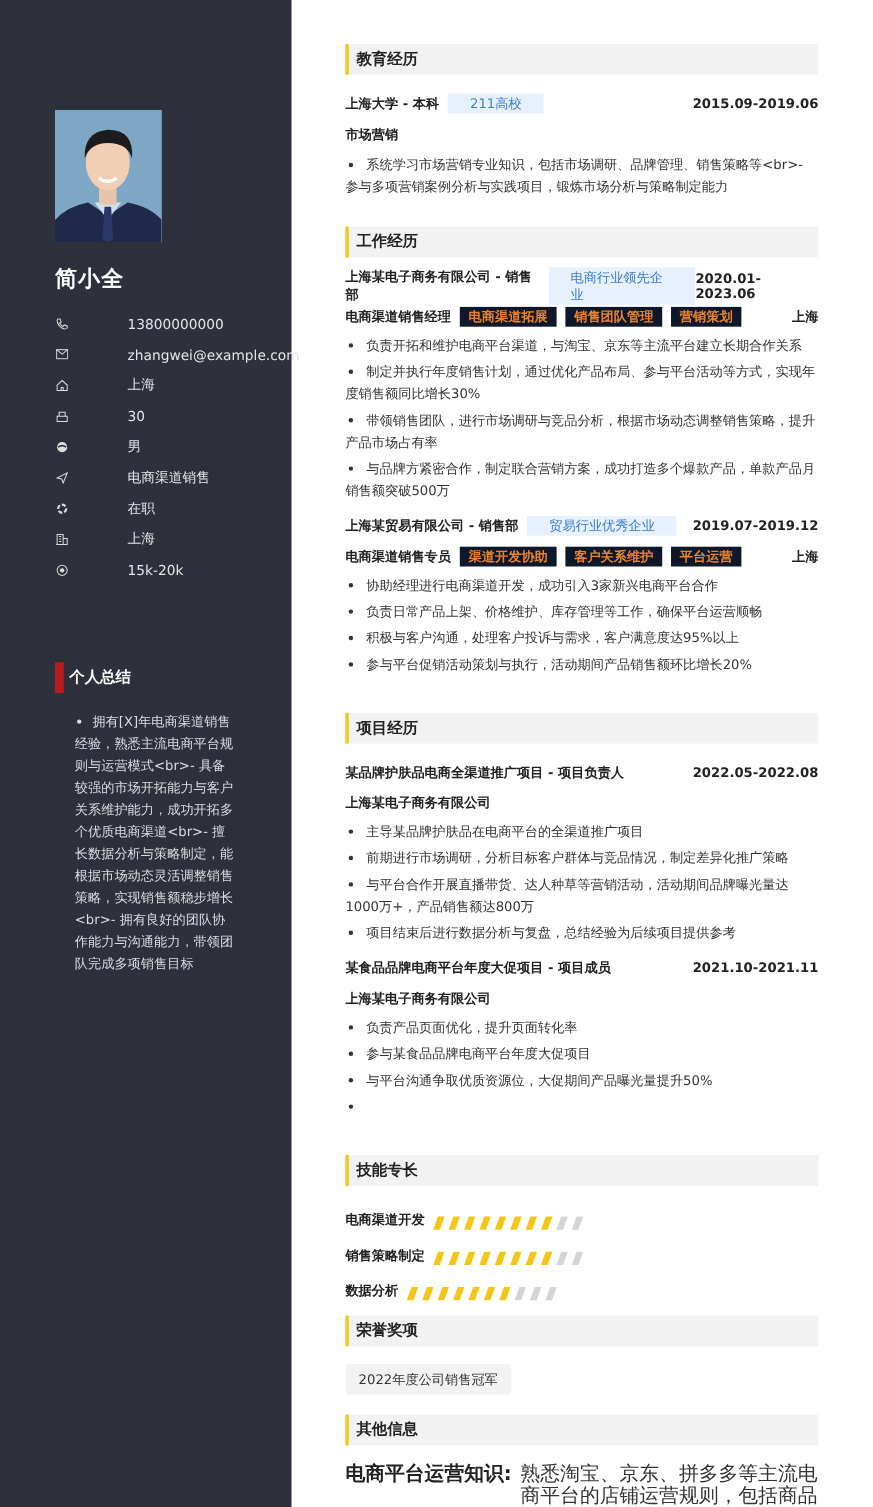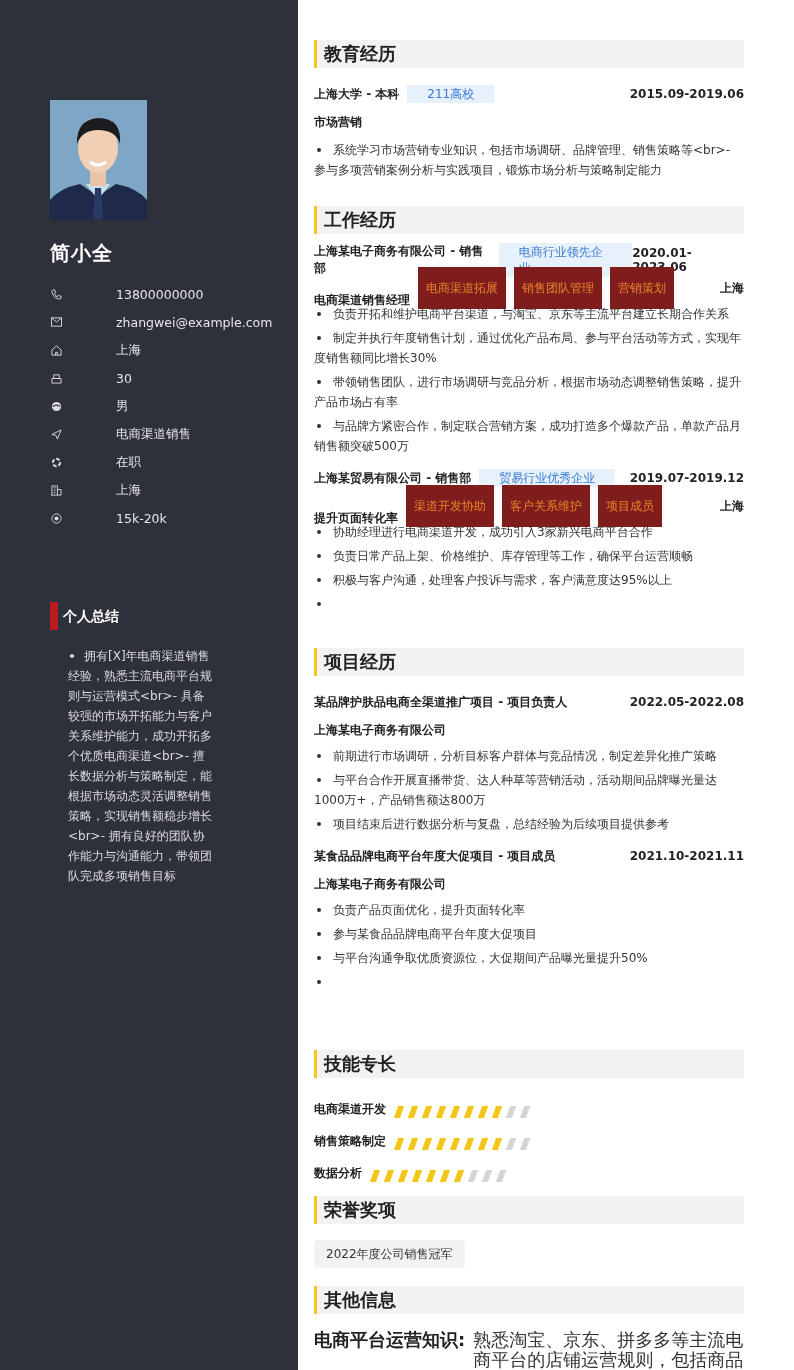--- a/index.html
+++ b/index.html
@@ -1,35 +1,35 @@
 <!DOCTYPE html>
 <html><head>
   <meta charset="utf-8">
   <style>
     * { box-sizing: border-box; margin: 0; padding: 0; }
     html, body { width: 794px; height: 1370px; overflow: hidden; }
     body { font-family: "DejaVu Sans", "Liberation Sans", sans-serif; background: #ffffff; color: #222; position: relative; }
-    .sidebar { position: absolute; left: 0; top: 0; width: 298px; height: 1370px; background: #2e313b; color: #e8e8ea; }
+    .sidebar { position: absolute; left: 0; top: 0; width: 265px; height: 1370px; background: #2e313b; color: #e8e8ea; }
     .photo { position: absolute; left: 50px; top: 100px; width: 97px; height: 120px; background: #7fa7c6; overflow: hidden; }
     .photo svg { display: block; }
     .name { position: absolute; left: 50px; top: 240px; font-size: 20px; font-weight: bold; color: #ffffff; letter-spacing: 1px; }
     .contacts { position: absolute; left: 50px; top: 280px; }
     .contact { display: flex; align-items: center; height: 28px; font-size: 12.5px; color: #e6e6e8; gap: 46px; }
     .contact .ic { width: 12px; height: 12px; margin-right: 8px; display: inline-flex; align-items: center; justify-content: center; }
     .summary-title { position: absolute; left: 50px; top: 602px; height: 28px; border-left: 8px solid #b91c1c; padding-left: 5px; font-size: 14px; font-weight: bold; color: #ffffff; line-height: 28px; }
     .summary { position: absolute; left: 68px; top: 646px; width: 148px; font-size: 12px; line-height: 20px; color: #dcdce0; }
     .summary .bullet { display: inline-block; width: 4px; height: 4px; background: #dcdce0; border-radius: 50%; margin: 0 10px 2px 2px; vertical-align: middle; }
 
     .main { position: absolute; left: 314px; top: 0; width: 430px; }
-    .sec-head { height: 28px; background: #f2f2f2; border-left: 3px solid #f5c518; padding-left: 7px; font-size: 18px; font-weight: bold; line-height: 28px; color: #222; }
+    .sec-head { height: 28px; background: #f2f2f2; border-left: 3px solid #f5c518; padding-left: 7px; font-size: 14px; font-weight: bold; line-height: 28px; color: #222; }
     .row { display: flex; align-items: center; justify-content: space-between; height: 28px; font-size: 12px; }
     .row .left { display: flex; align-items: flex-end; font-weight: bold; color: #222; }
     .row .right { font-weight: bold; color: #222; }
     .tag-blue { background: #e6f1fb; color: #3a7bd5; font-weight: normal; font-size: 12px; padding: 1px 20px; margin-left: 8px; line-height: 16px; }
-    .tag-orange { background: #7f1d1d; color: #e8832a; font-weight: normal; font-size: 12px; padding: 13px 8px; margin-left: 8px; line-height: 16px; }
+    .tag-orange { background: #0f172a; color: #e8832a; font-weight: bold; font-size: 12px; padding: 1px 8px; margin-left: 8px; line-height: 16px; }
     ul.bl { list-style: none; }
     ul.bl li { font-size: 12px; line-height: 20px; color: #333; padding: 2px 0; }
     ul.bl li .dot { display: inline-block; width: 4px; height: 4px; background: #333; border-radius: 50%; margin: 0 12px 2px 3px; vertical-align: middle; }
     .skill { display: flex; align-items: flex-end; height: 32px; font-size: 12px; font-weight: bold; }
     .bars { display: flex; margin-left: 10px; }
     .bar { width: 6px; height: 12px; margin-right: 8px; transform: skewX(-20deg); }
     .bar.on { background: #f5c518; }
     .bar.off { background: #d5d5d5; }
     .award { display: inline-block; background: #f2f2f2; border-radius: 4px; padding: 0 12px; height: 28px; line-height: 28px; font-size: 12px; color: #333; }
     .other { display: flex; font-size: 18px; line-height: 20px; }
@@ -186,48 +186,49 @@
     <div style="margin-top:6px;">
       <div class="row">
         <div class="left">
             <span>上海某贸易有限公司 - 销售部</span>
             <span class="tag-blue">贸易行业优秀企业</span>
           </div>
         <div class="right">2019.07-2019.12</div>
       </div>
       <div class="row">
         <div class="left">
-            <span>提升页面转化率</span>
+            <span>电商渠道销售专员</span>
           <span class="tag-orange">渠道开发协助</span>
           <span class="tag-orange">客户关系维护</span>
-          <span class="tag-orange">项目成员</span>
+          <span class="tag-orange">平台运营</span>
         </div>
         <div class="right">上海</div>
       </div>
       <ul class="bl">
         <li><span class="dot"></span><span>协助经理进行电商渠道开发，成功引入3家新兴电商平台合作</span></li>
         <li><span class="dot"></span><span>负责日常产品上架、价格维护、库存管理等工作，确保平台运营顺畅</span></li>
         <li><span class="dot"></span><span>积极与客户沟通，处理客户投诉与需求，客户满意度达95%以上</span></li>
-        <li><span class="dot"></span></li>
+        <li><span class="dot"></span><span>参与平台促销活动策划与执行，活动期间产品销售额环比增长20%</span></li>
       </ul>
     </div>
   </div>
 
   <div style="position:absolute; top:648px; left:0; width:430px;">
     <div class="sec-head">项目经历</div>
 
     <div style="margin-top:12px;">
       <div class="row">
         <div class="left">某品牌护肤品电商全渠道推广项目 - 项目负责人</div>
         <div class="right">2022.05-2022.08</div>
       </div>
       <div class="row">
           <div class="left">上海某电子商务有限公司</div>
         </div>
       <ul class="bl">
+        <li><span class="dot"></span><span>主导某品牌护肤品在电商平台的全渠道推广项目</span></li>
         <li><span class="dot"></span><span>前期进行市场调研，分析目标客户群体与竞品情况，制定差异化推广策略</span></li>
         <li><span class="dot"></span><span>与平台合作开展直播带货、达人种草等营销活动，活动期间品牌曝光量达1000万+，产品销售额达800万</span></li>
         <li><span class="dot"></span><span>项目结束后进行数据分析与复盘，总结经验为后续项目提供参考</span></li>
       </ul>
     </div>
 
     <div style="margin-top:6px;">
       <div class="row">
         <div class="left">某食品品牌电商平台年度大促项目 - 项目成员</div>
         <div class="right">2021.10-2021.11</div>

